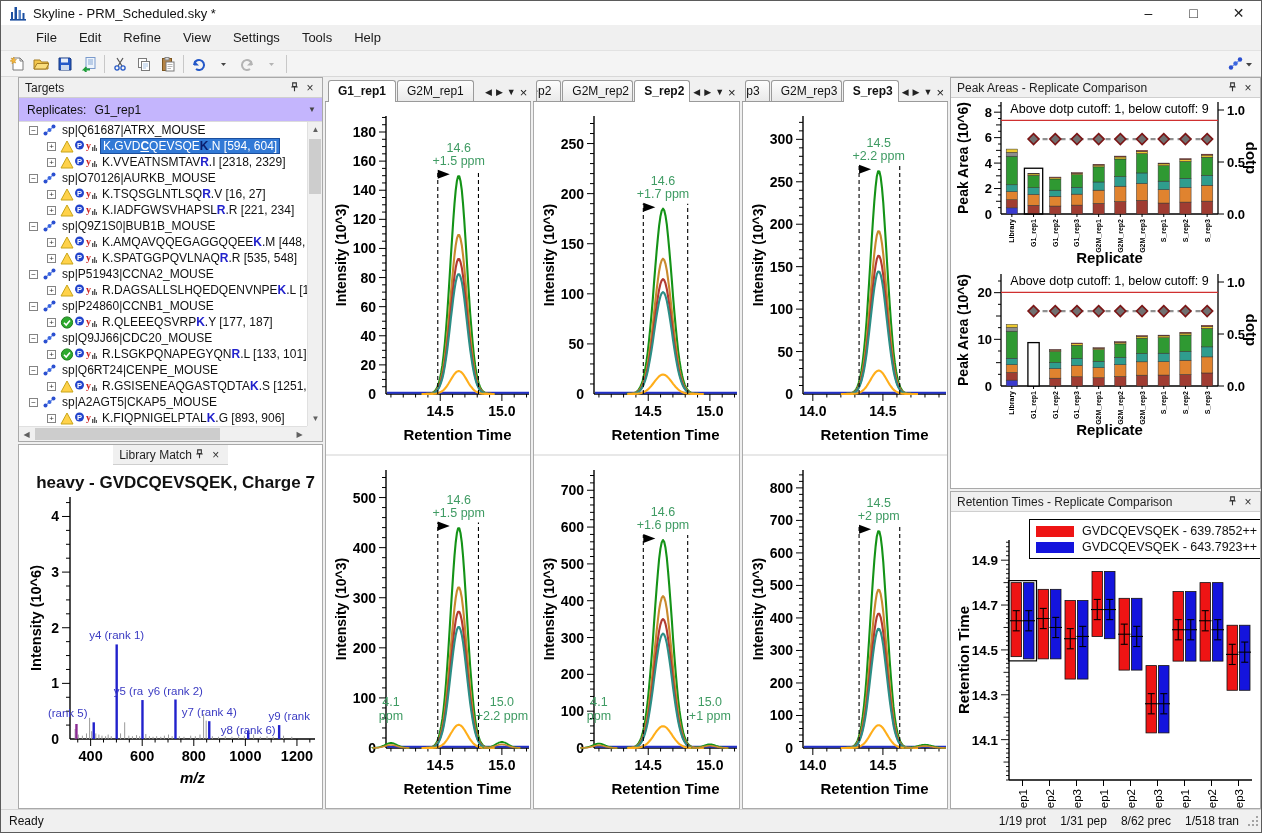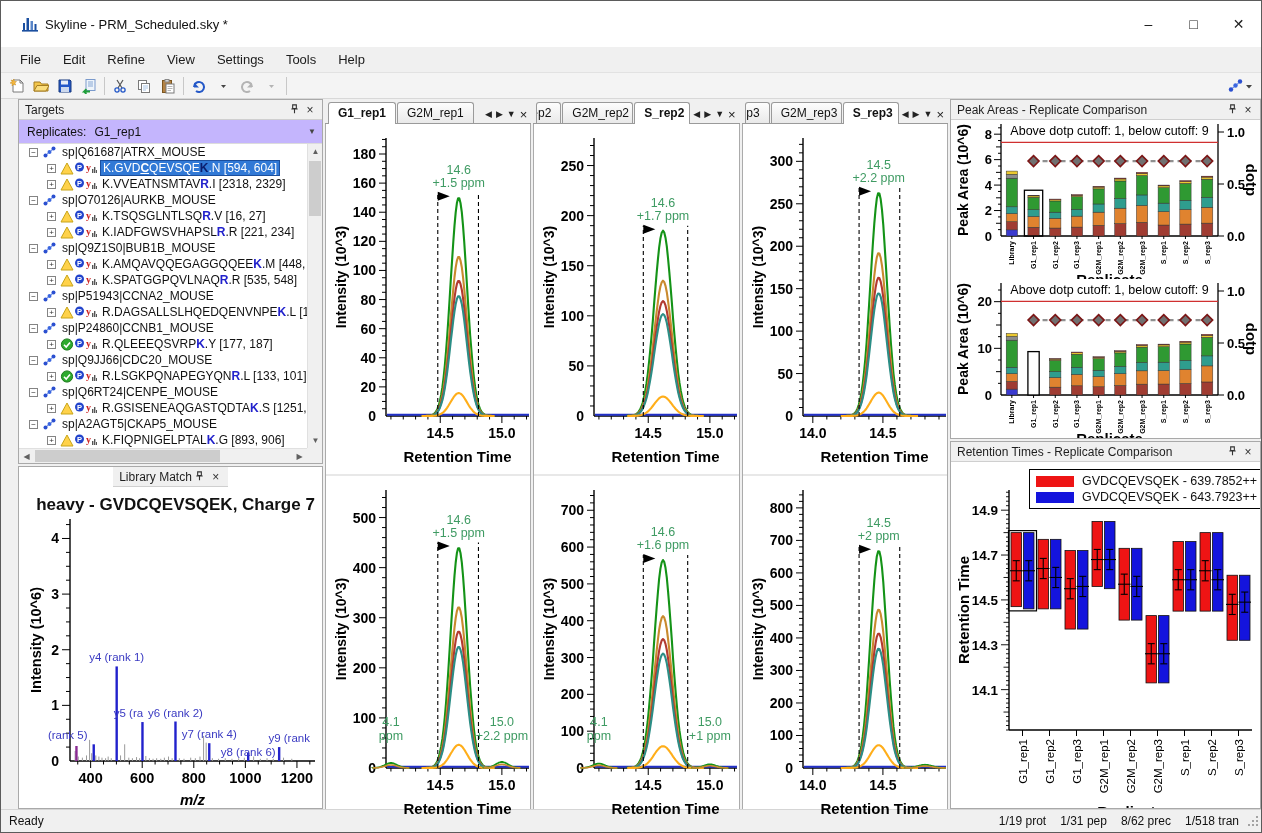--- a/index.html
+++ b/index.html
@@ -1,27 +1,27 @@
 <!DOCTYPE html>
 <html><head>
 <meta charset="utf-8">
 <style>
   * { box-sizing: border-box; margin: 0; padding: 0; }
   html,body { width:1262px; height:833px; overflow:hidden; }
   body { font-family:"Liberation Sans", sans-serif; font-size:12px; background:#f0f0f0; color:#111; }
   .window { width:1262px; height:833px; border:1px solid #5b5b5b; display:flex; flex-direction:column; background:#f0f0f0; }
 
   
-  .titlebar { height:46px; background:#ffffff; display:flex; align-items:center; padding-left:20px; flex:0 0 auto; }
+  .titlebar { height:24px; background:#ffffff; display:flex; align-items:center; padding-left:8px; flex:0 0 auto; }
   .titlebar .apptitle { font-size:13px; margin-left:6px; flex:1; }
   .wincontrols { display:flex; height:30px; }
   .winbtn { width:45px; height:30px; display:flex; align-items:center; justify-content:center; font-size:14px; color:#222; }
 
   
-  .menubar { height:26px; background:#f0f0f0; display:flex; align-items:center; padding-left:8px; border-bottom:1px solid #e2e2e2; flex:0 0 auto; }
+  .menubar { height:26px; background:#f0f0f0; display:flex; align-items:center; padding-left:24px; border-bottom:1px solid #e2e2e2; flex:0 0 auto; }
   .menuitem { padding:4px 11px; font-size:13px; color:#1b1b1b; }
 
   
   .toolbar { height:26px; background:#f4f4f4; display:flex; align-items:center; padding-left:4px; border-bottom:1px solid #d8d8d8; flex:0 0 auto; }
   .tbtn { width:24px; height:22px; display:flex; align-items:center; justify-content:center; }
   .tsep { width:1px; height:18px; background:#c8c8c8; margin:0 3px; }
   .tbspacer { flex:1; }
   .tb-right { display:flex; align-items:center; margin-right:8px; }
 
   
@@ -70,21 +70,21 @@
   .tab.active { background:#fff; font-weight:bold; position:relative; margin-bottom:-1px; padding-bottom:4px; }
   .tab.clipped { max-width:25px; direction:rtl; }
   .tabctrl { margin-left:auto; display:flex; align-items:center; gap:4px; padding:0 4px 4px 2px; color:#222; }
   .tabctrl span { font-size:9px; }
   .tabctrl .x { font-size:13px; line-height:9px; }
   .tabpage { flex:1; background:#fff; border:1px solid #ababab; border-top:none; display:flex; flex-direction:column; }
   .chartbox { flex:1; position:relative; }
   .chartbox + .chartbox { border-top:2px solid #e8e8e8; }
 
   
-  .peakareas { height:340px; flex:0 0 auto; }
+  .peakareas { height:412px; flex:0 0 auto; }
   .rts { flex:1; }
   .legendbox { position:absolute; top:27px; left:78px; width:268px; background:#fff; border:1px solid #000; padding:3px 6px; z-index:5; }
   .legrow { display:flex; align-items:center; height:16px; white-space:nowrap; }
   .legswatch { width:38px; height:11px; margin-right:8px; flex:0 0 auto; }
   .legtext { font-size:12.5px; }
 
   
   .statusbar { height:23px; background:#f0f0f0; border-top:1px solid #d5d5d5; display:flex; align-items:center; padding:0 2px 0 8px; font-size:12px; flex:0 0 auto; }
   .statusleft { flex:1; }
   .statusright { display:flex; gap:14px; align-items:center; margin-right:4px; }

